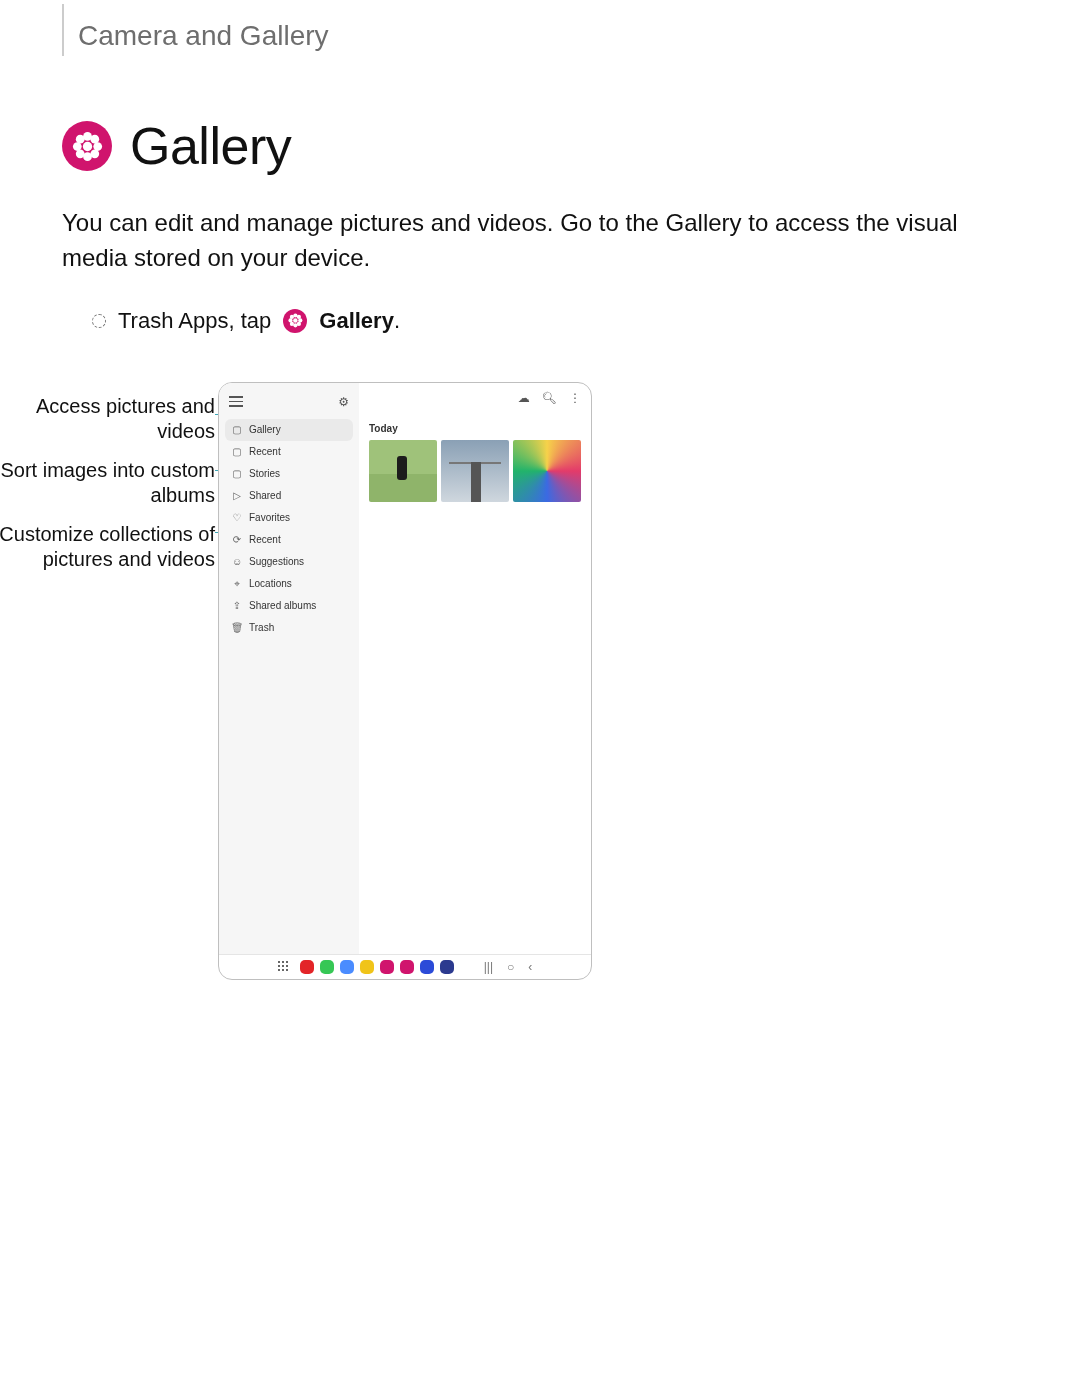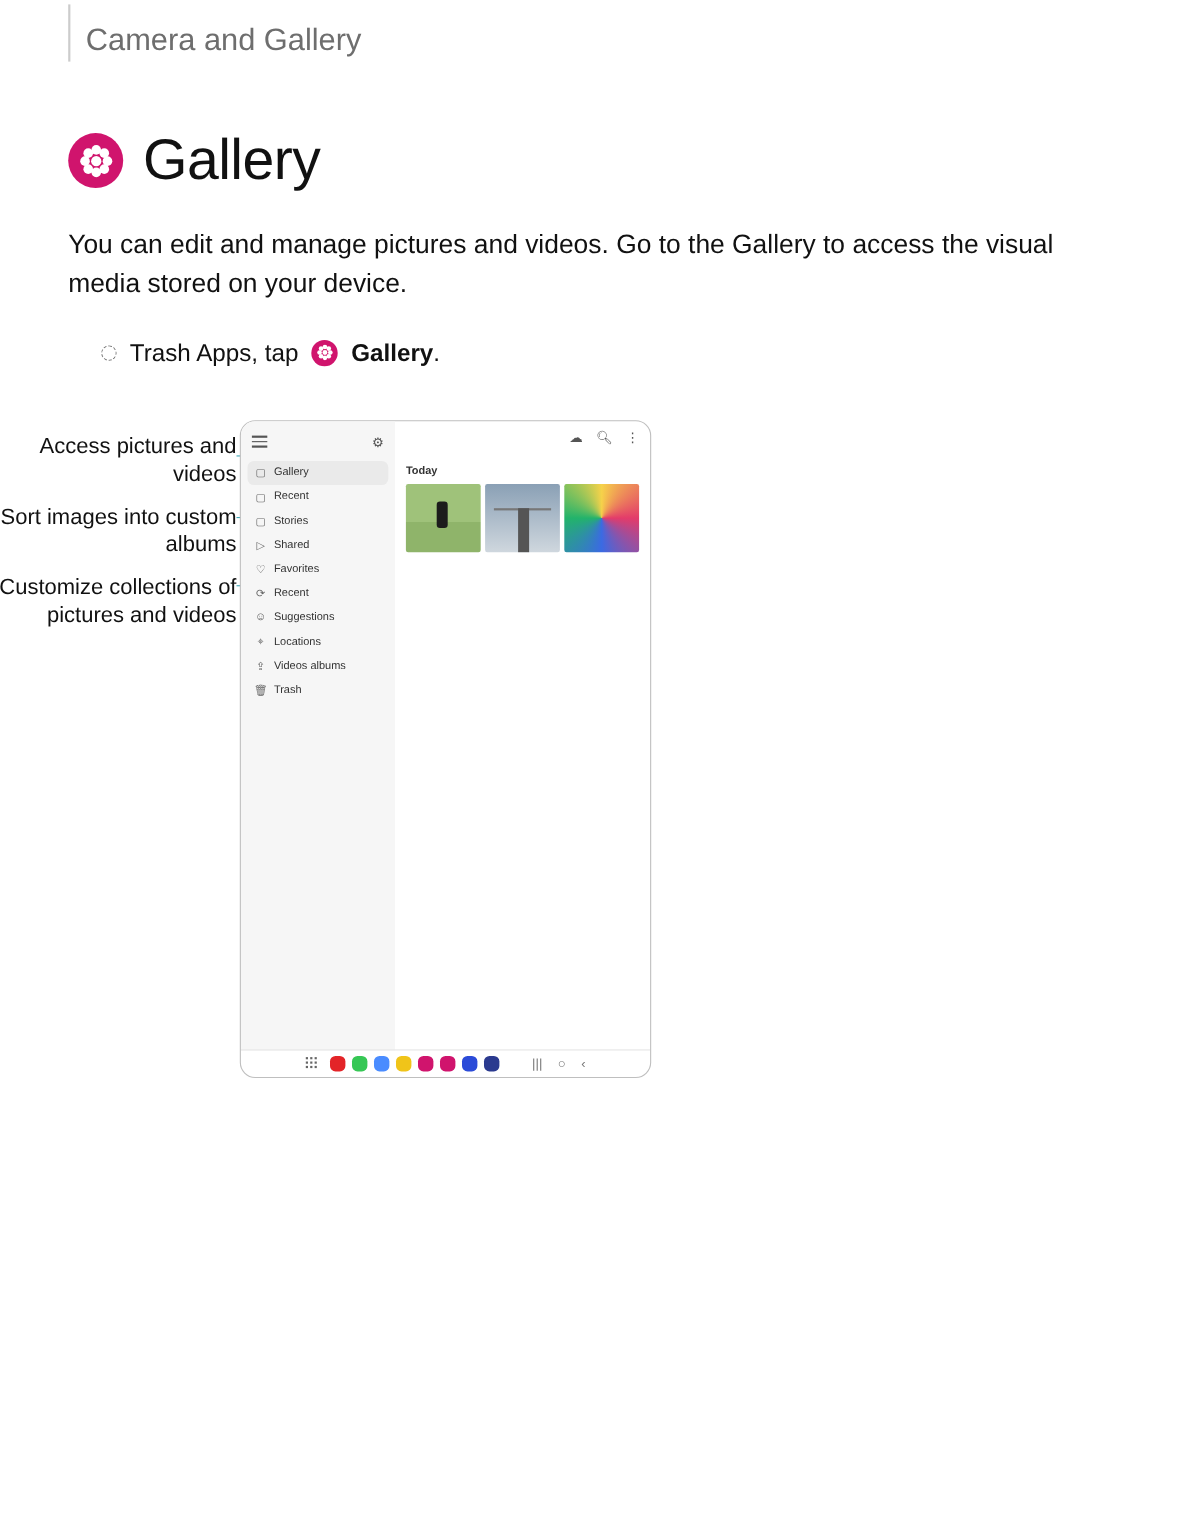--- a/index.html
+++ b/index.html
@@ -180,21 +180,21 @@
               <div class="side-item">
                 <span class="ic">☺</span>
                 <span>Suggestions</span>
               </div>
               <div class="side-item">
                 <span class="ic">⌖</span>
                 <span>Locations</span>
               </div>
               <div class="side-item">
                 <span class="ic">⇪</span>
-                <span>Videos albums</span>
+                <span>Shared albums</span>
               </div>
               <div class="side-item">
                 <span class="ic">🗑</span>
                 <span>Trash</span>
               </div>
             </div>
         </div>
 
         <div class="main">
           <div class="main-top">

